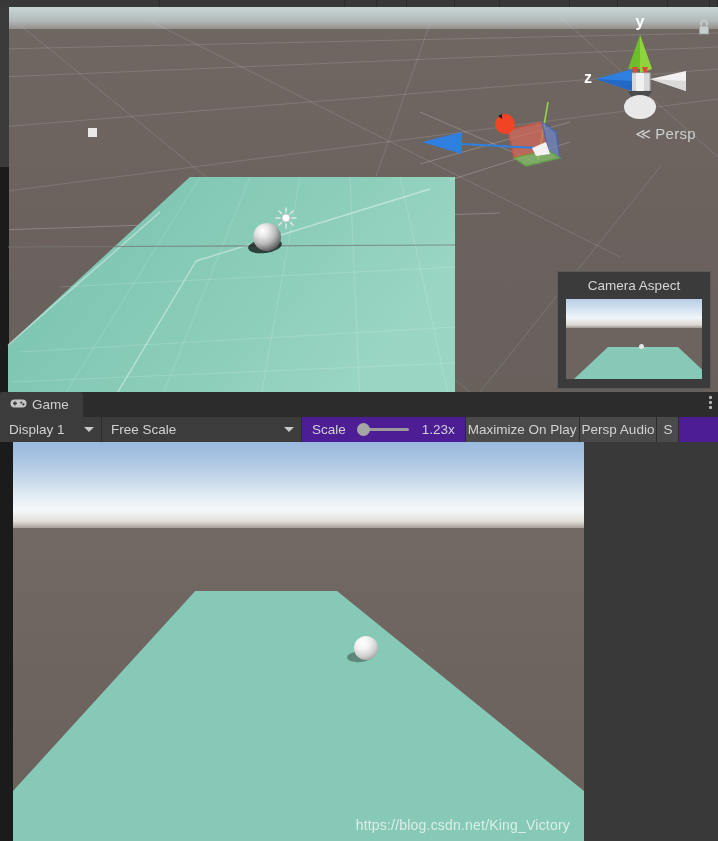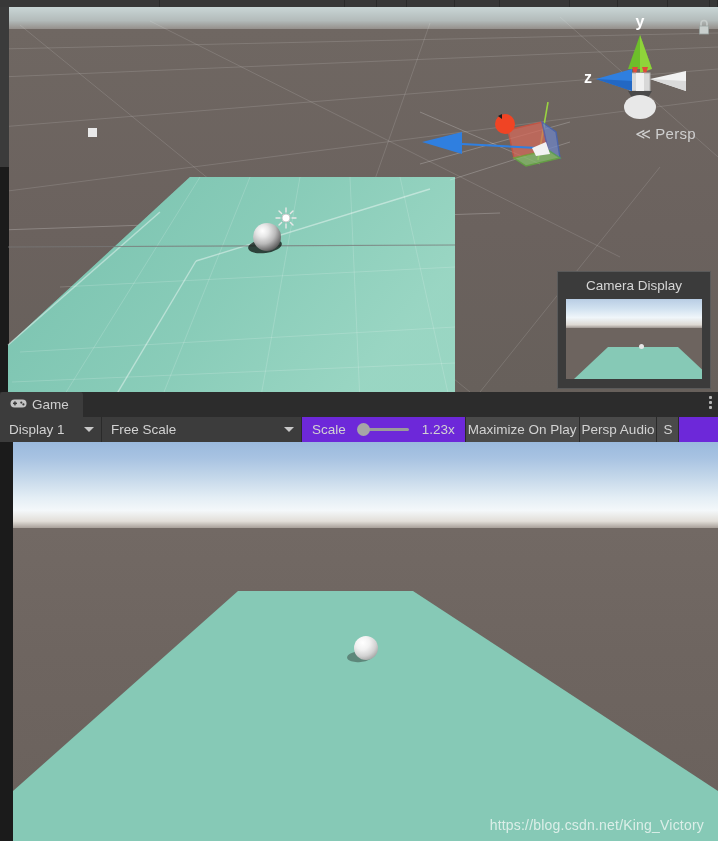--- a/index.html
+++ b/index.html
@@ -130,21 +130,21 @@
     border-top-left-radius: 3px; border-top-right-radius: 3px;
   }
   .gamepad-icon { display: inline-block; }
   .tab-menu {
     position: absolute; right: 6px; top: 4px;
     display: flex; flex-direction: column; gap: 2px; align-items: center;
   }
   .tab-menu i { width: 3px; height: 3px; background: #b4b4b4; display: block; border-radius: 1px; }
 
   .game-toolbar {
-    height: 25px; background: #6d28d9;
+    height: 25px; background: #4c1d95;
     display: flex; align-items: stretch; font-size: 13.5px; color: #d2d2d2;
   }
   .tb-dropdown {
     display: flex; align-items: center; justify-content: space-between;
     background: #3c3c3c; border-right: 1px solid #2a2a2a;
     padding: 0 7px 0 9px; height: 100%;
   }
   .tb-dropdown .caret {
     width: 0; height: 0; margin-left: 10px;
     border-left: 5px solid transparent; border-right: 5px solid transparent;
@@ -162,21 +162,21 @@
   .slider-knob {
     position: absolute; left: -5px; top: -5px; width: 13px; height: 13px;
     border-radius: 50%; background: #a6a6a6;
   }
   .tb-btn {
     display: flex; align-items: center; padding: 0 2px; height: 100%;
     background: #4a4a4a; border-right: 1px solid #2a2a2a; color: #d2d2d2;
   }
 
   .game-view {
-    position: relative; width: 718px; height: 399px;
+    position: relative; width: 584px; height: 399px;
     background: #1b1b1b; overflow: hidden;
   }
   .gv-inner {
     position: absolute; left: 13px; top: 0; right: 0; bottom: 0;
     overflow: hidden;
   }
   .gv-sky {
     position: absolute; left: 0; top: 0; width: 100%; height: 90px;
     background: linear-gradient(to bottom,
       #9ab9dd 0%, #a8c3e2 18%, #c5d8ea 40%, #e4eef5 62%, #f4f8fa 76%, #e2ded8 88%, #9c938c 97%, #736a65 100%);
@@ -357,21 +357,21 @@
     </div>
 
     <div class="lock-icon">
       <svg width="14" height="17" viewBox="0 0 14 17">
         <path d="M4,7 L4,4.5 A3,3 0 0 1 10,4.5 L10,7" fill="none" stroke="#c7cdcb" stroke-width="1.6"></path>
         <rect x="2.5" y="7" width="9" height="8" fill="#c9cfcd" stroke="#9aa3a0" stroke-width="0.8"></rect>
       </svg>
     </div>
 
     <div class="cam-preview">
-      <div class="cam-preview-title">Camera Display</div>
+      <div class="cam-preview-title">Camera Aspect</div>
       <div class="cam-preview-body">
         <div class="cp-sky"></div>
         <div class="cp-ground"></div>
         <svg class="cp-plane" viewBox="0 0 138 32" preserveAspectRatio="none">
           <polygon points="34,0 104,0 138,32 0,32" fill="#86c9b6"></polygon>
         </svg>
         <div class="cp-dot"></div>
       </div>
     </div>
   </div>

